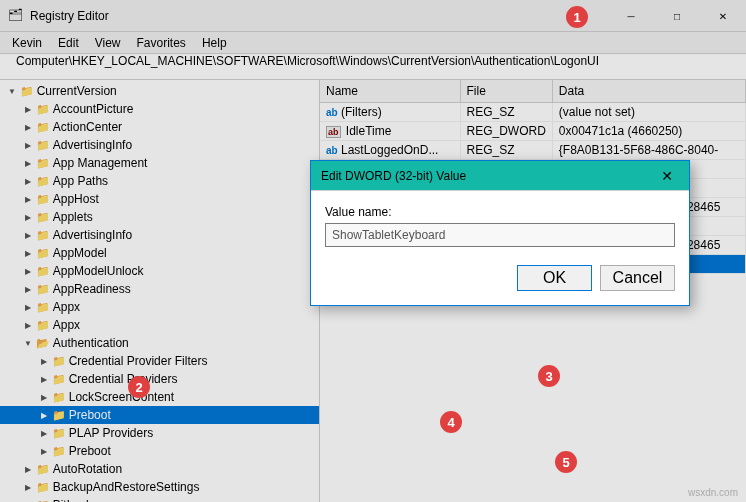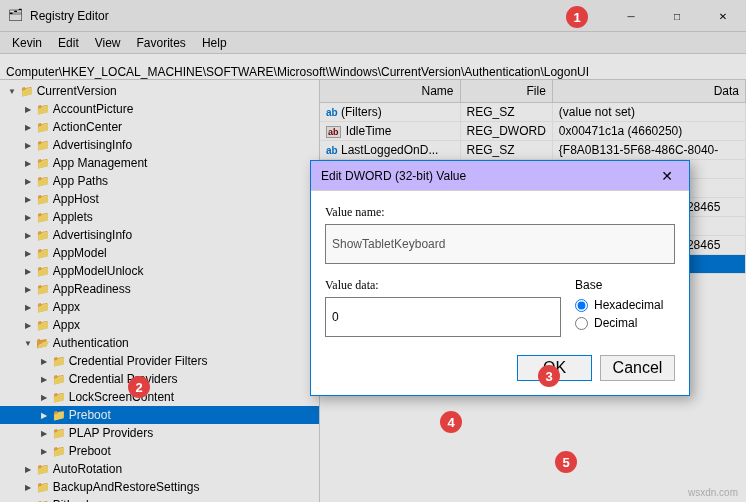--- a/index.html
+++ b/index.html
@@ -38,22 +38,22 @@
       padding: 2px 8px;
       cursor: pointer;
       font-size: 12px;
     }
 
     
     .address-bar {
       background: white;
       height: 26px;
       display: flex;
-      align-items: flex-end;
-      padding: 0 6px;
+      align-items: flex-start;
+      padding: 0 16px;
       border-bottom: 1px solid #d0d0d0;
       font-size: 12px;
     }
 
     
     .main-content {
       display: flex;
       height: calc(502px - 32px - 22px - 26px);
     }
 
@@ -89,21 +89,21 @@
       flex: 1;
       background: white;
       overflow: hidden;
     }
     .registry-table { width: 100%; border-collapse: collapse; }
     .registry-table th {
       background: #f5f5f5;
       border-bottom: 1px solid #d0d0d0;
       border-right: 1px solid #d0d0d0;
       padding: 3px 6px;
-      text-align: right;
+      text-align: left;
       font-weight: normal;
       height: 22px;
       font-size: 12px;
     }
     .registry-table td {
       padding: 2px 6px;
       border-bottom: 1px solid #f0f0f0;
       border-right: 1px solid #f0f0f0;
       height: 18px;
       font-size: 12px;
@@ -137,38 +137,38 @@
     .dialog {
       position: absolute;
       top: 160px; left: 310px;
       width: 380px;
       background: white;
       border: 1px solid #0078d7;
       box-shadow: 4px 4px 12px rgba(0,0,0,0.3);
       z-index: 60;
     }
     .dialog-title-bar {
-      background: #c4b5fd;
+      background: #14b8a6;
       height: 30px;
       display: flex;
       align-items: center;
       padding: 0 10px;
       border-bottom: 1px solid #d0d0d0;
     }
     .dialog-title-text { flex: 1; font-size: 12px; font-weight: normal; }
     .dialog-close-btn {
       width: 24px; height: 24px;
       display: flex; align-items: center; justify-content: center;
       cursor: pointer; font-size: 14px;
     }
     .dialog-body { padding: 14px 14px; }
-    .field-label { font-size: 12px; margin-bottom: 4px; font-family: Liberation Serif, serif; }
+    .field-label { font-size: 12px; margin-bottom: 4px; }
     .text-input {
       width: 100%;
-      height: 40px;
+      height: 24px;
       border: 1px solid #7a7a7a;
       padding: 2px 6px;
       font-size: 12px;
       outline: none;
       margin-bottom: 12px;
     }
     .dialog-row { display: flex; gap: 14px; margin-bottom: 14px; }
     .value-data-input {
       flex: 1;
     }
@@ -469,37 +469,20 @@
 
   <div class="dialog">
     <div class="dialog-title-bar">
       <span class="dialog-title-text">Edit DWORD (32-bit) Value</span>
       <div class="dialog-close-btn">✕</div>
     </div>
     <div class="dialog-body">
       <div class="field-label">Value name:</div>
       <input type="text" class="text-input" style="margin-bottom: 14px; background: rgb(248, 248, 248); color: rgb(85, 85, 85);" value="ShowTabletKeyboard">
 
-      <div class="dialog-row">
-        <div class="value-data-input">
-          <div class="field-label">Value data:</div>
-          <input type="text" class="text-input" style="margin-bottom: 0px;" value="0">
-        </div>
-        <div class="base-section">
-          <div class="base-label">Base</div>
-          <div class="radio-row">
-            <input type="radio" name="base" checked="" id="hex-radio" style="">
-            <label for="hex-radio">Hexadecimal</label>
-          </div>
-          <div class="radio-row">
-            <input type="radio" name="base" id="dec-radio" style="">
-            <label for="dec-radio">Decimal</label>
-          </div>
-        </div>
-      </div>
 
       <div class="dialog-buttons">
         <button class="dialog-btn primary">OK</button>
         <button class="dialog-btn">Cancel</button>
       </div>
     </div>
   </div>
 
   <div class="annotation-circle" style="width:22px;height:22px;top:6px;right:158px;font-size:13px;">
     <span>1</span>

